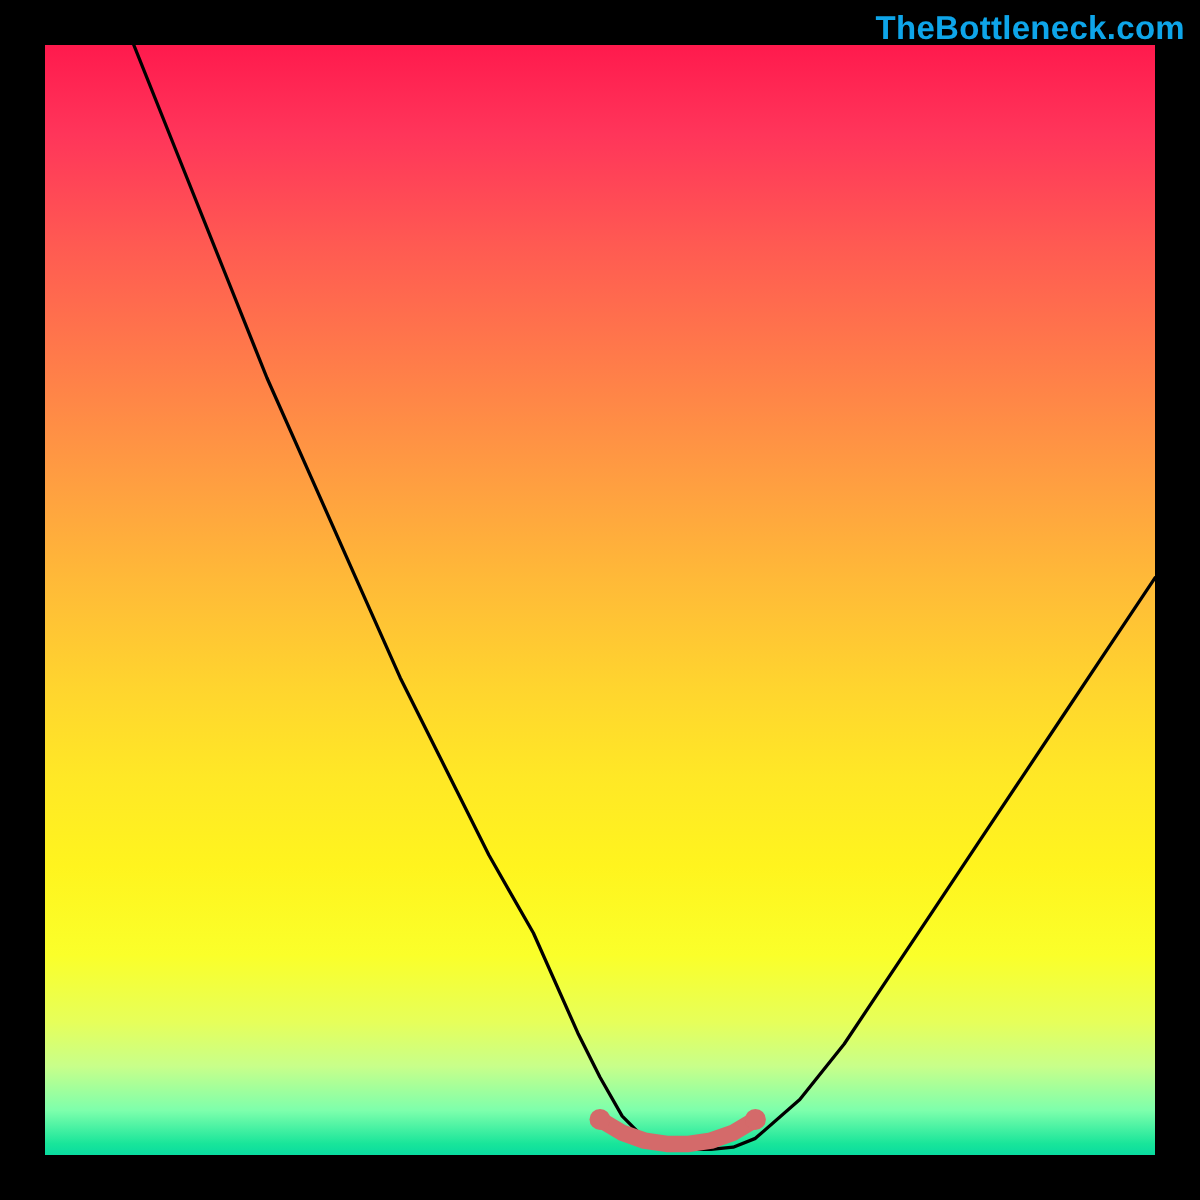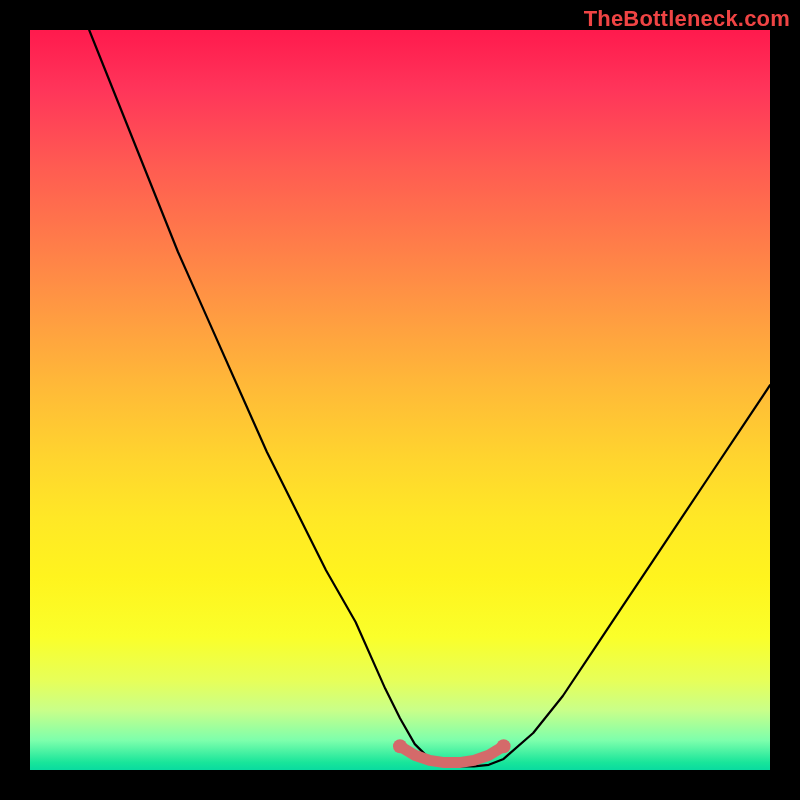--- a/index.html
+++ b/index.html
@@ -14,21 +14,21 @@
   .frame {
     position: relative;
     width: 800px;
     height: 800px;
     background: #000;
   }
   .watermark {
     position: absolute;
     top: 6px;
     right: 10px;
-    color: #ef4444;
+    color: #0ea5e9;
     font-size: 22px;
     font-weight: 600;
     letter-spacing: 0.2px;
     z-index: 5;
     user-select: none;
   }
   .plot {
     position: absolute;
     left: 30px;
     top: 30px;

